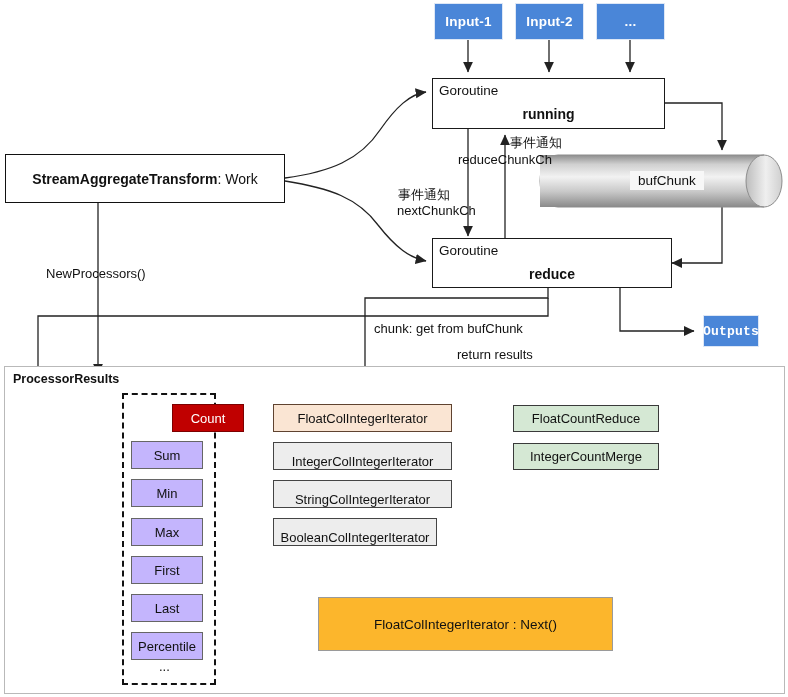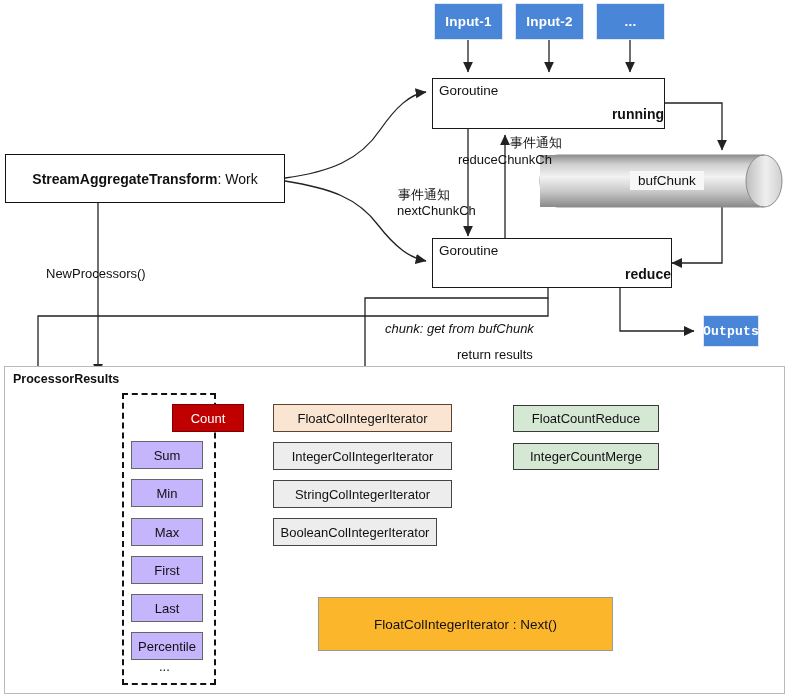--- a/index.html
+++ b/index.html
@@ -12,39 +12,39 @@
   .lbl{position:absolute;white-space:nowrap;color:#111;}
 
   
   .chip{background:#4a86d8;border:1px solid #dde7f6;color:#ffffff;
         font-weight:bold;font-size:13.5px;letter-spacing:.2px;}
   .chip.mono{font-family:"Liberation Mono","DejaVu Sans Mono",monospace;font-size:13px;}
 
   
   .gbox{background:#ffffff;border:1.4px solid #1a1a1a;}
   .gbox .top{position:absolute;left:6px;top:4px;font-size:13.5px;color:#111;}
-  .gbox .mid{position:absolute;left:0;right:0;top:27px;font-size:14px;font-weight:bold;color:#111;text-align:right;}
+  .gbox .mid{position:absolute;left:0;right:0;top:27px;font-size:14px;font-weight:bold;color:#111;}
 
   
   .workbox{background:#ffffff;border:1.6px solid #111;font-size:14px;color:#111;}
   .workbox b{font-weight:bold;}
 
   
   .panel{background:#ffffff;border:1px solid #b9b9b9;}
   .panel-title{position:absolute;left:8px;top:5px;font-size:12.5px;font-weight:bold;color:#111;}
 
   
   .dashgroup{border:2px dashed #111;background:transparent;}
 
   
   .lit{background:#c4b5fd;border:1.3px solid #666;font-size:13px;color:#111;}
   .lit.sel{background:#c00000;border-color:#7d0000;color:#ffffff;margin-left:41px;}
 
   .iter{background:#fae5d3;border:1.3px solid #5f4330;font-size:13px;color:#111;}
-  .iter.grey{background:#ededed;border-color:#444;}
+  .iter.grey{background:#ededed;border-color:#444;align-items:flex-end;}
   .grn{background:#d5e8d4;border:1.3px solid #3a3a3a;font-size:13px;color:#111;}
   .orange{background:#fcb62c;border:1.3px solid #9a9a9a;font-size:13.5px;color:#111;}
 
   .cyl-lbl{position:absolute;background:#f7f7f7;font-size:13.5px;color:#111;
            padding:2px 8px;}
   .txt{font-size:13px;color:#111;}
 </style>
 </head>
 <body>
 
@@ -191,21 +191,21 @@
     <span>reduceChunkCh</span>
   </div>
 
   <div class="lbl txt" style="left:398px;top:186px;">
     <span>事件通知</span>
   </div>
   <div class="lbl txt" style="left:397px;top:203px;">
     <span>nextChunkCh</span>
   </div>
 
-  <div class="lbl txt" style="left:385px;top:321px;font-style:italic;">
+  <div class="lbl txt" style="left:374px;top:321px;">
     <span>chunk: get from bufChunk</span>
   </div>
   <div class="lbl txt" style="left:457px;top:347px;">
     <span>return results</span>
   </div>
 
   <div class="lbl txt" style="left:460px;top:553px;background:#fff;padding:0 3px;">
     <span>调用</span>
   </div>
   <div class="lbl txt" style="left:566px;top:524px;background:#fff;padding:0 3px;">

